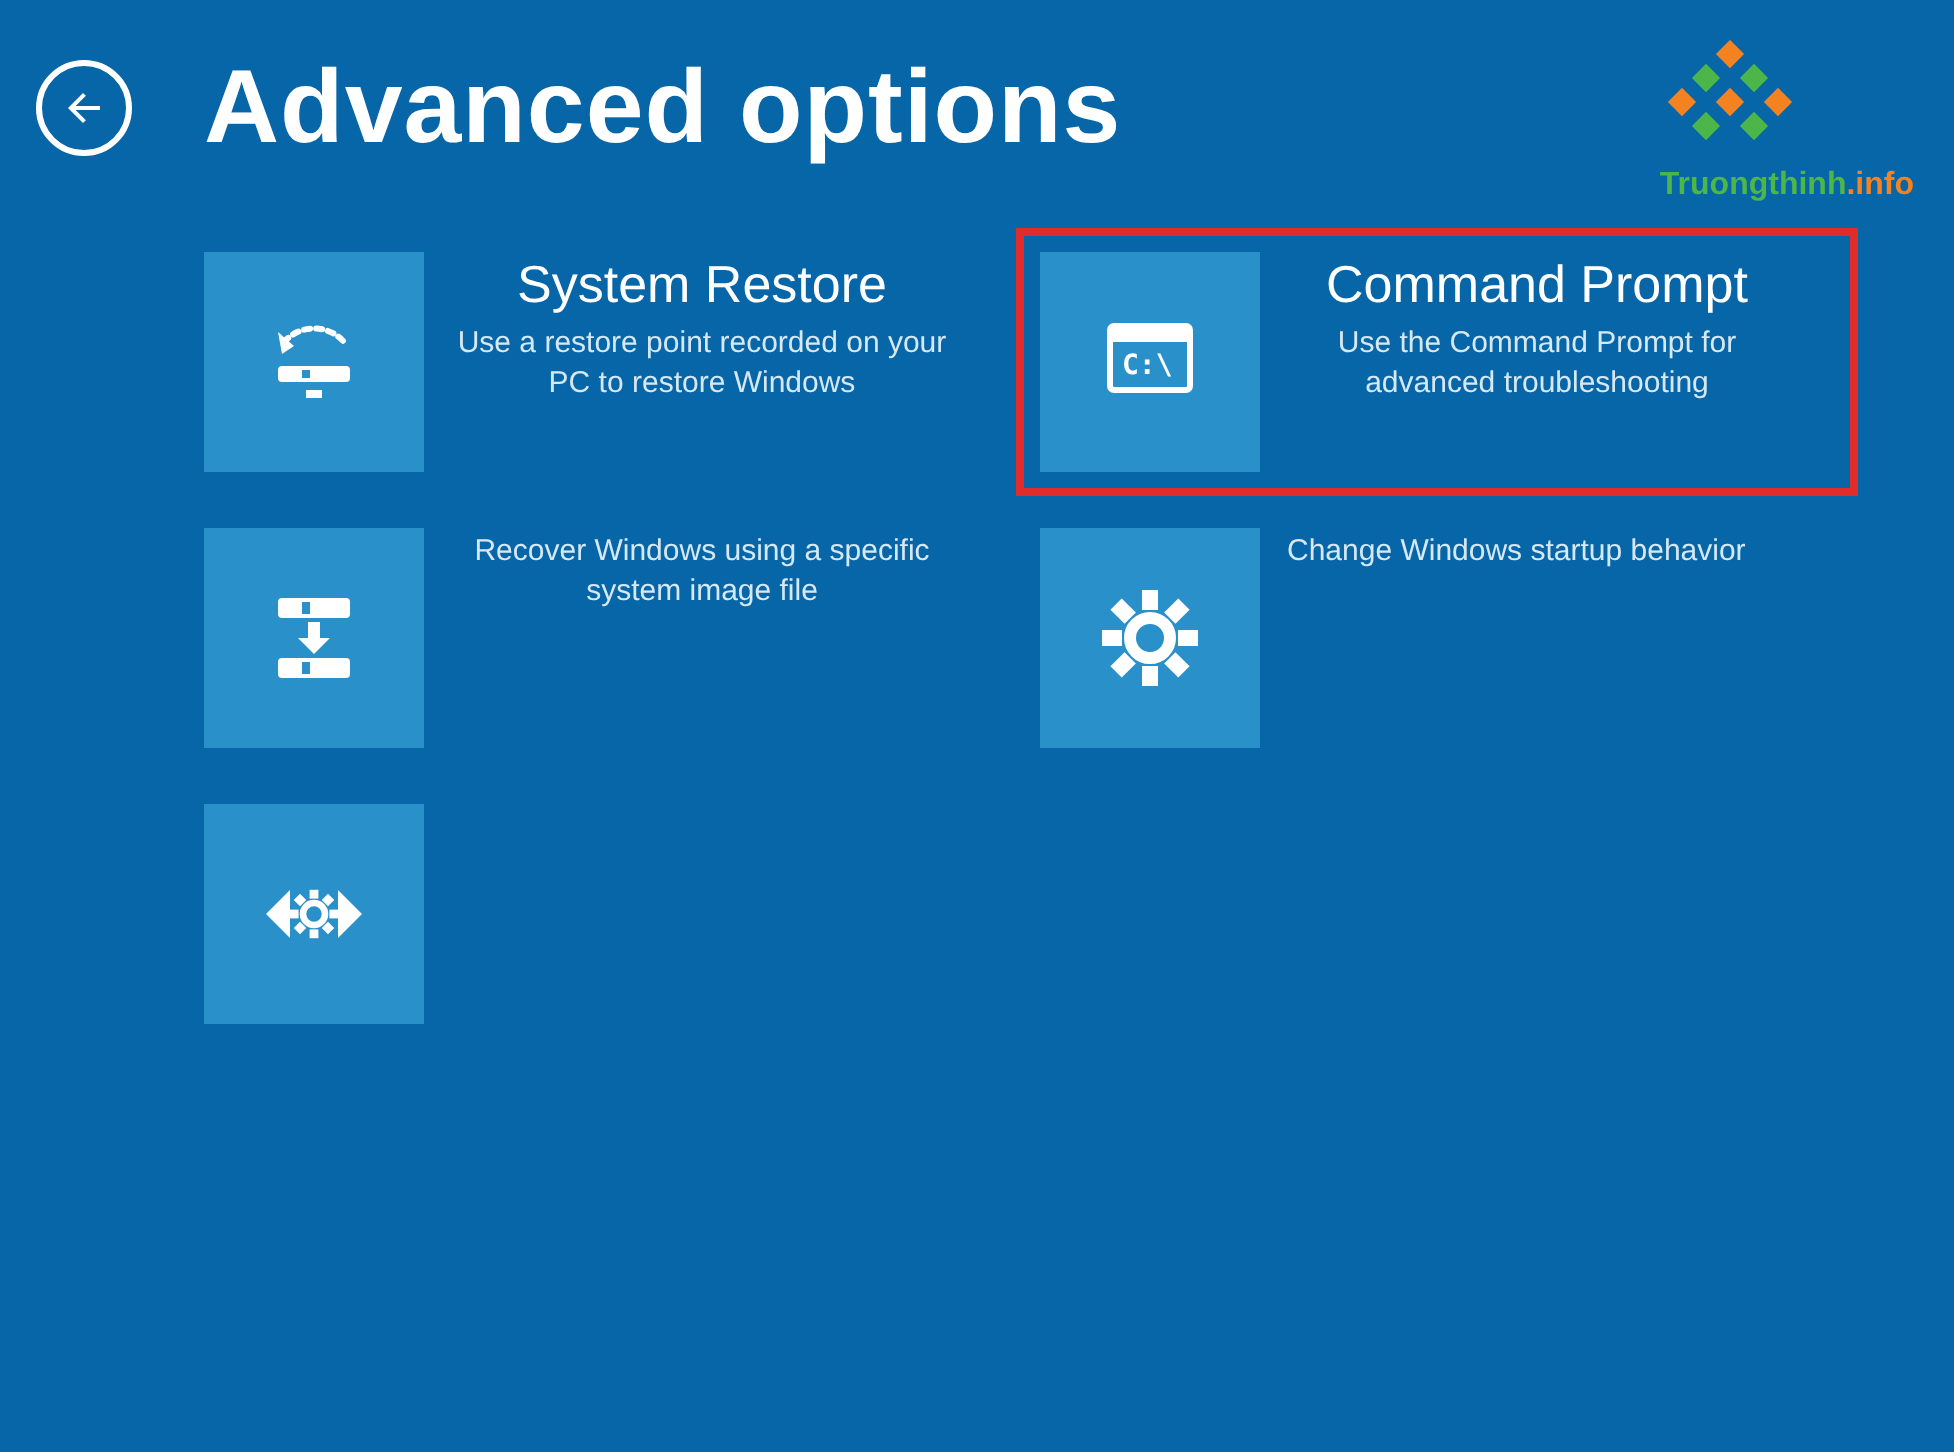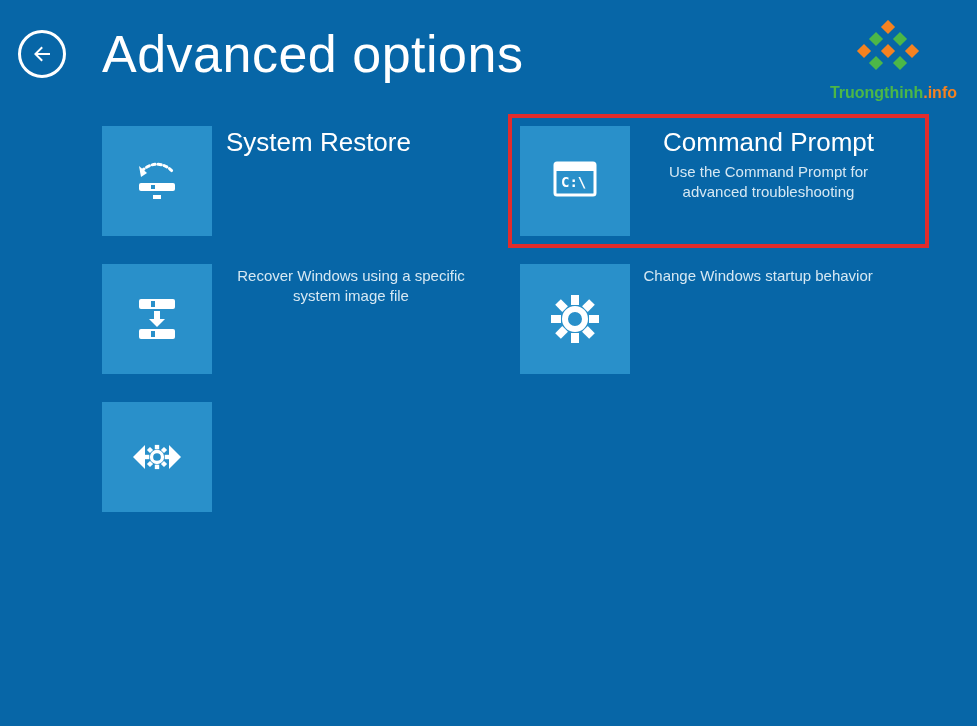--- a/index.html
+++ b/index.html
@@ -31,31 +31,31 @@
       justify-content: center;
       margin-right: 36px;
       cursor: pointer;
     }
     .back-button svg {
       width: 24px;
       height: 24px;
     }
     .page-title {
       font-size: 52px;
-      font-weight: 400;
+      font-weight: 700;
       color: #ffffff;
       letter-spacing: 0.5px;
     }
     .watermark {
       position: absolute;
       top: 20px;
       right: 20px;
       display: flex;
       flex-direction: column;
-      align-items: center;
+      align-items: flex-start;
     }
     .watermark-logo {
       width: 80px;
       height: 60px;
       position: relative;
       margin-bottom: 4px;
     }
     .watermark-text {
       font-size: 16px;
       font-weight: 600;
@@ -147,20 +147,21 @@
       <svg viewBox="0 0 60 60">
         <path d="M15 20 A 20 20 0 0 1 45 20" stroke="#ffffff" stroke-width="3" fill="none" stroke-dasharray="3,3" stroke-linecap="round"></path>
         <polygon points="12,15 20,22 14,26" fill="#ffffff"></polygon>
         <rect x="12" y="32" width="36" height="8" rx="2" fill="#ffffff"></rect>
         <rect x="26" y="44" width="8" height="4" fill="#ffffff"></rect>
         <rect x="24" y="34" width="4" height="4" fill="#2990ca"></rect>
       </svg>
     </div>
     <div class="tile-text">
       <div class="tile-title">System Restore</div>
+      <div class="tile-desc">Use a restore point recorded on your PC to restore Windows</div>
     </div>
   </div>
 
   <div class="option-tile highlighted">
     <div class="tile-icon">
       <svg viewBox="0 0 60 60">
         <rect x="10" y="12" width="40" height="32" rx="2" stroke="#ffffff" stroke-width="3" fill="none"></rect>
         <rect x="10" y="12" width="40" height="8" fill="#ffffff"></rect>
         <text x="16" y="36" fill="#ffffff" font-size="14" font-family="monospace" font-weight="bold">C:\</text>
       </svg>

